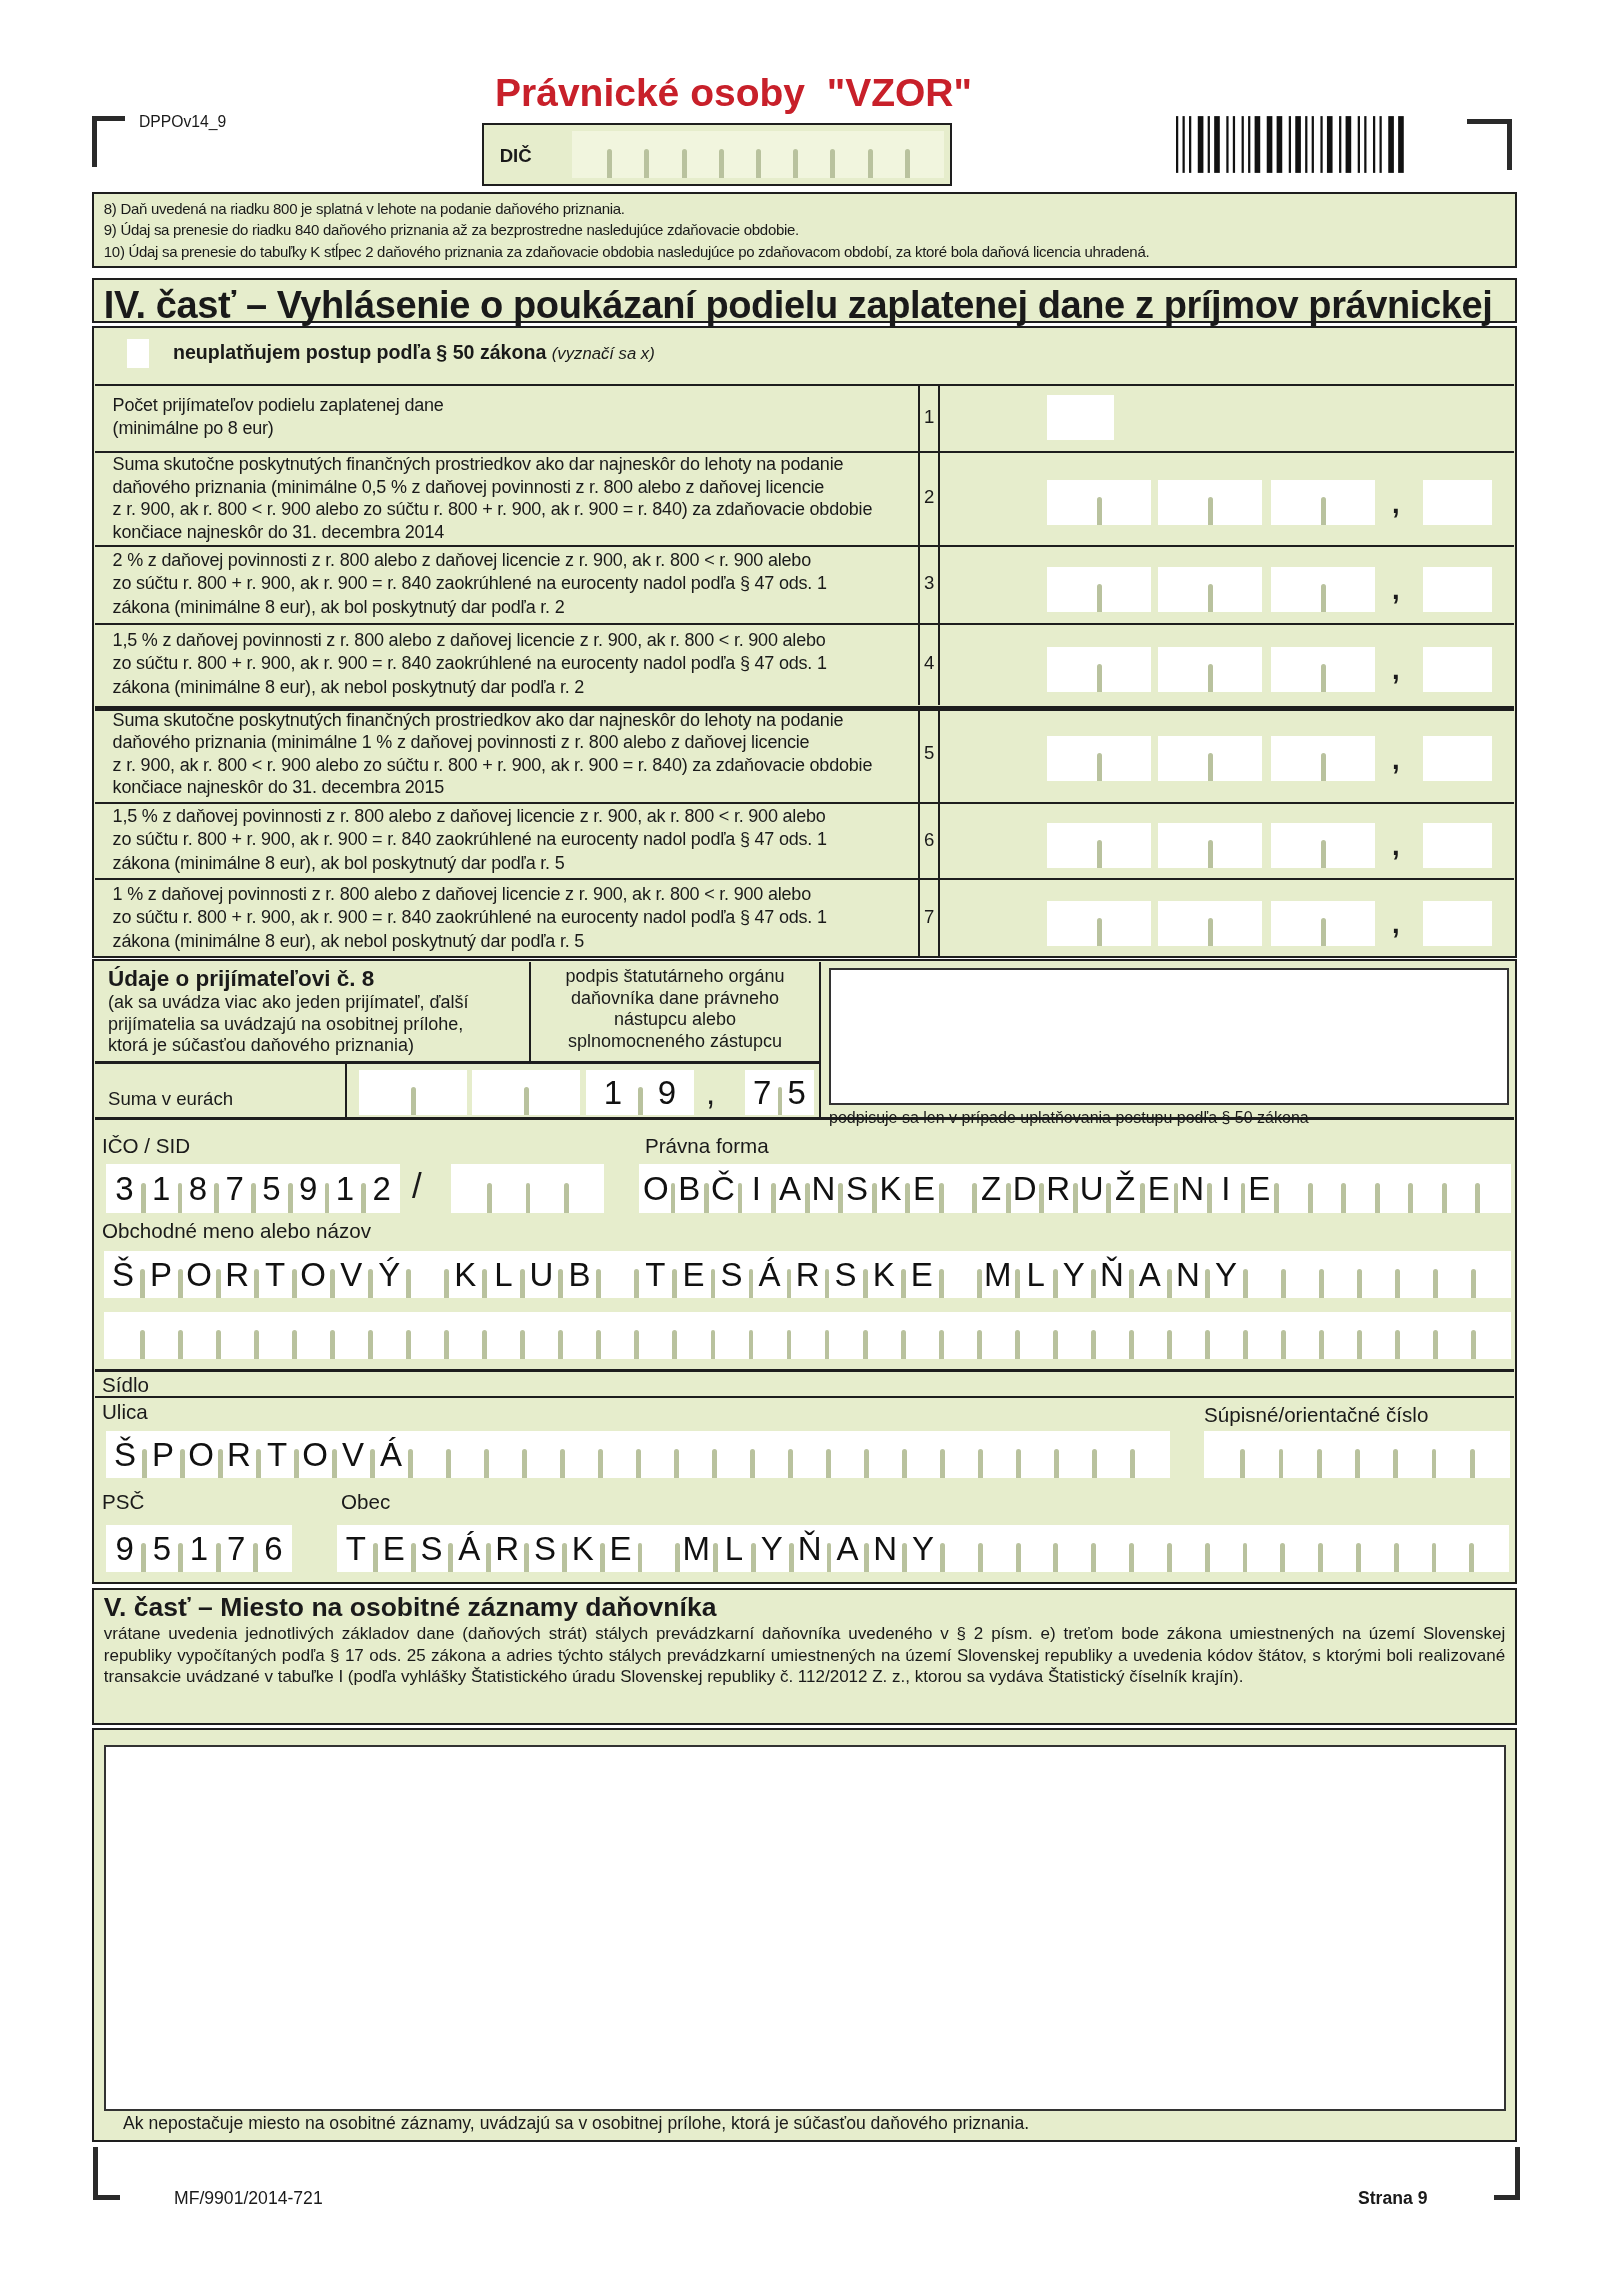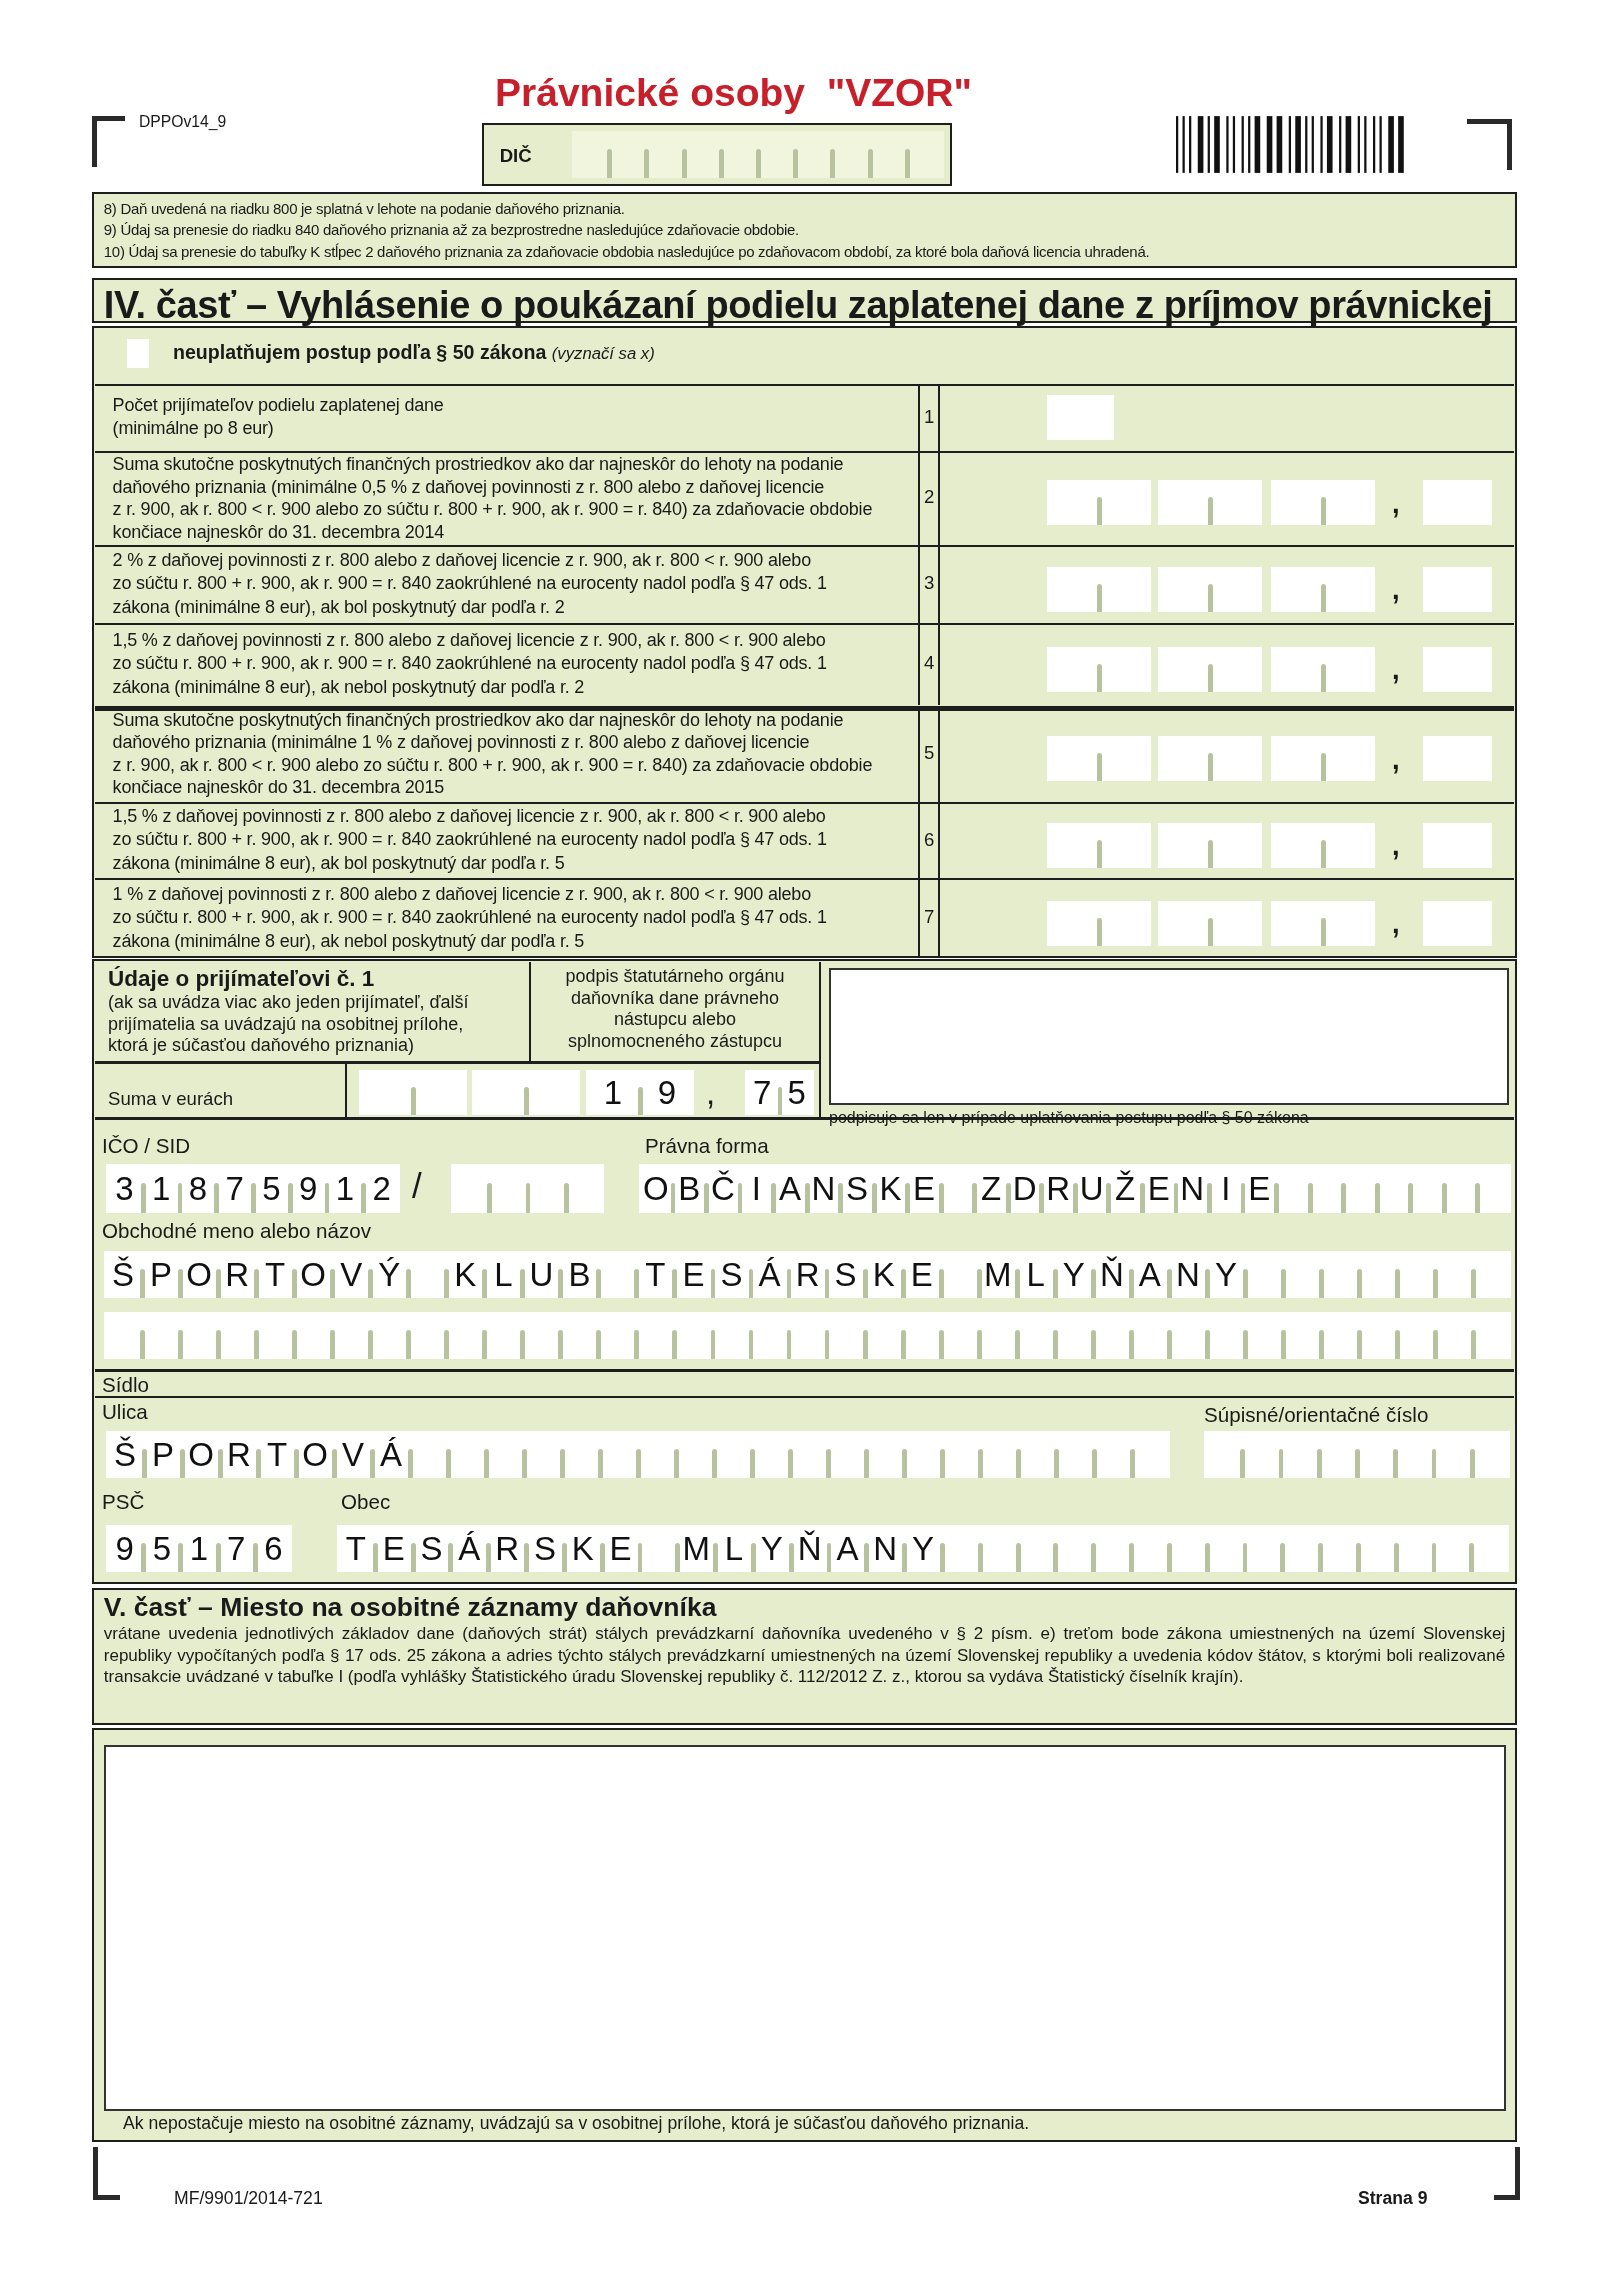--- a/index.html
+++ b/index.html
@@ -281,21 +281,21 @@
     </div>
   </div>
 
 <div class="abs green box" style="left:92px;top:959px;width:1425px;height:625px;"></div>
 <div class="vline" style="left:529px;top:962px;width:2px;height:99px;"></div>
 <div class="hline" style="left:95px;top:1061px;width:725px;height:2.9px;"></div>
 <div class="vline" style="left:345px;top:1062px;width:2px;height:55px;"></div>
 <div class="vline" style="left:819px;top:962px;width:2px;height:156px;"></div>
 <div class="hline" style="left:95px;top:1117px;width:1419px;height:2.9px;"></div>
 
-<div class="abs" style="left:108px;top:966px;font-size:22.5px;font-weight:bold;">Údaje o prijímateľovi č. 1</div>
+<div class="abs" style="left:108px;top:966px;font-size:22.5px;font-weight:bold;">Údaje o prijímateľovi č. 8</div>
 <div class="abs" id="recipient-note" style="left:108px;top:992px;font-size:18px;line-height:21.6px;">
     <div>(ak sa uvádza viac ako jeden prijímateľ, ďalší</div>
     <div>prijímatelia sa uvádzajú na osobitnej prílohe,</div>
     <div>ktorá je súčasťou daňového priznania)</div>
   </div>
 <div class="abs" id="sig-label" style="left:534px;top:966px;width:282px;text-align:center;font-size:18px;line-height:21.6px;">
     <div>podpis štatutárneho orgánu</div>
     <div>daňovníka dane právneho</div>
     <div>nástupcu alebo</div>
     <div>splnomocneného zástupcu</div>

